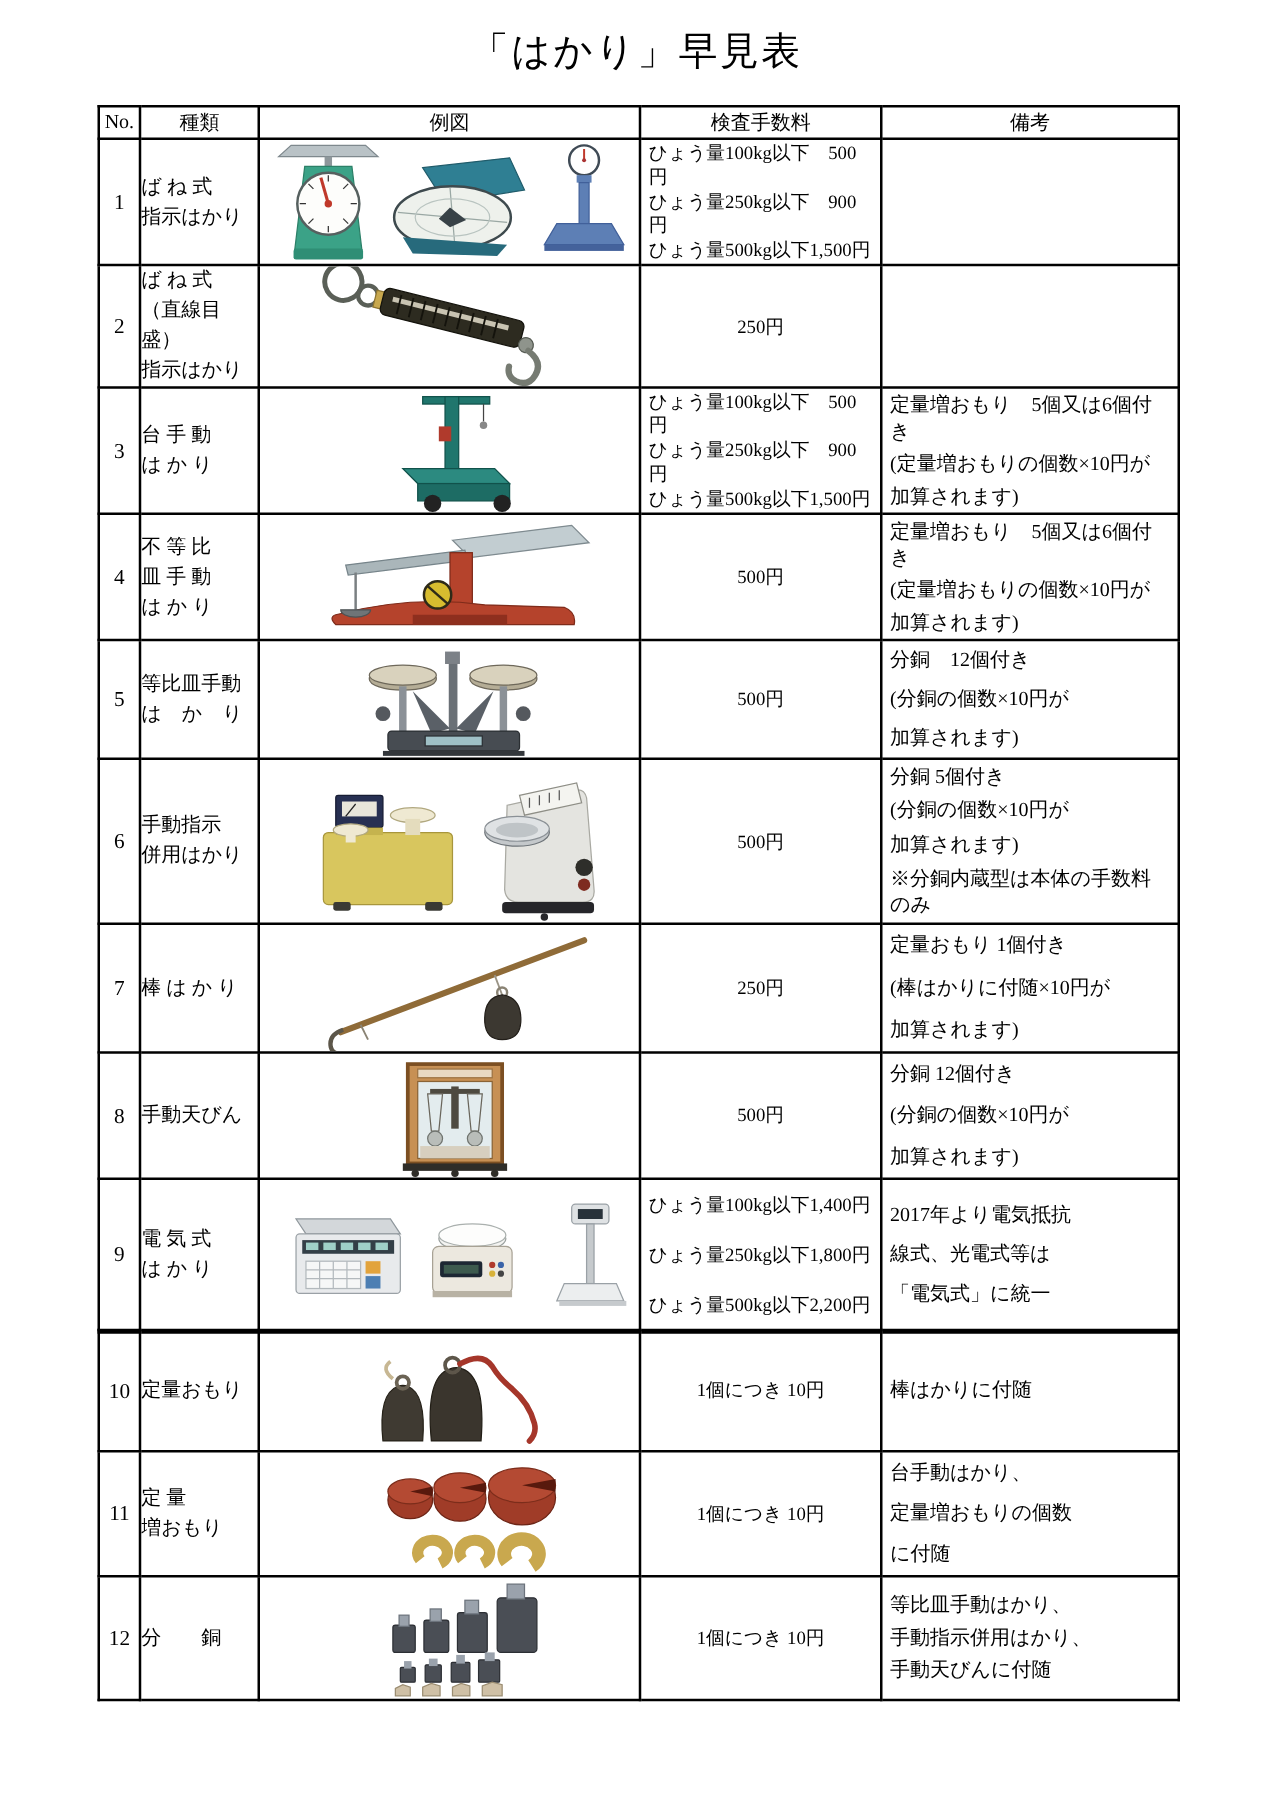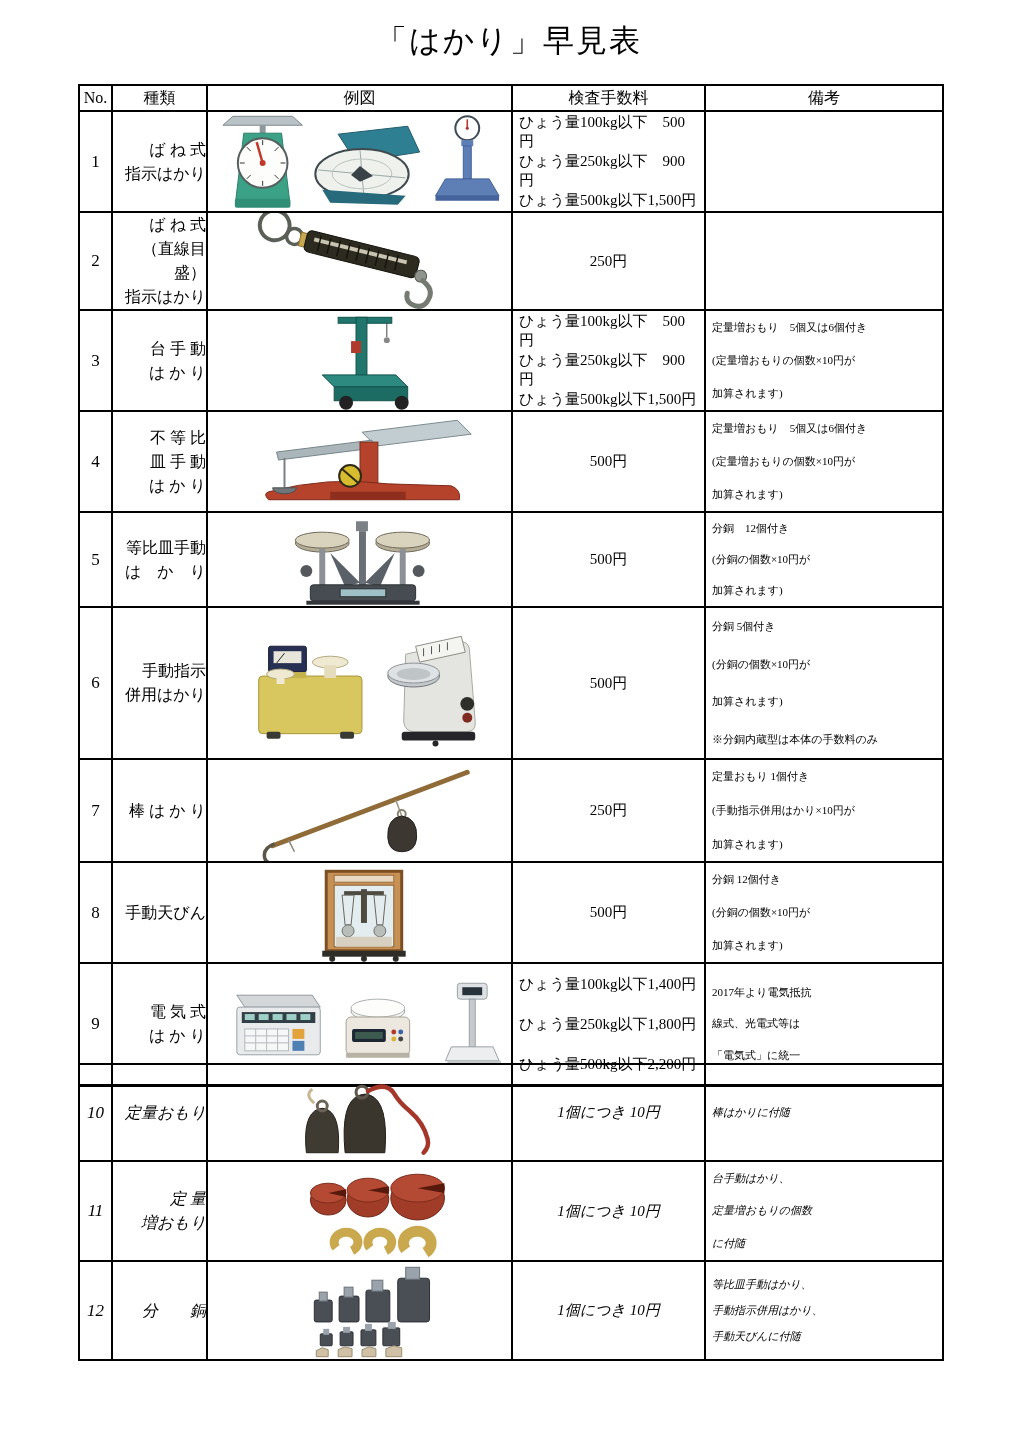--- a/index.html
+++ b/index.html
@@ -11,32 +11,32 @@
   }
   .title {
     position: absolute; top: 20px; left: 0; width: 100%;
     text-align: center; font-size: 31px; font-weight: 400; letter-spacing: 2px;
   }
   table {
     border-collapse: collapse; table-layout: fixed;
     position: absolute; left: 78px; width: 864px; border-radius: 21px;
   }
   #tbl1 { top: 84px; }
-  #tbl2 { top: 1063px; font-style: italic; }
+  #tbl2 { top: 1063px; }
   th, td { border: 2px solid #000; padding: 0; vertical-align: middle; overflow: hidden; }
   th { font-size: 16px; font-weight: 400; height: 26px; }
   #tbl1 tr:last-child td { border-bottom-width: 3px; }
   td.no   { text-align: center; font-size: 17px; }
-  td.type { text-align: right; font-size: 16px; line-height: 1.5; }
+  td.type { text-align: left; font-size: 16px; line-height: 1.5; }
   td.type span { display: block; }
   td.img  { text-align: center; }
   td.img svg { display: block; margin: 0 auto; }
   td.fee  { font-size: 15px; }
   td.fee.c { text-align: center; }
-  td.rem  { font-size: 11px; }
+  td.rem  { font-size: 16px; }
   .lines { display: flex; flex-direction: column; justify-content: space-around; padding: 0 6px; }
   .lines span { display: block; text-align: left; }
   .lines span.r { padding-right: 2px; }
   .rem > span { display: block; padding-left: 6px; }
 </style>
 </head>
 <body>
 
 <div class="title">「はかり」早見表</div>
 
@@ -282,21 +282,21 @@
         <circle cx="258" cy="86" r="7" fill="#2e2e2a"></circle>
         <circle cx="258" cy="100" r="5" fill="#7e2b20"></circle>
         <rect x="192" y="114" width="74" height="9" rx="3" fill="#26262a"></rect>
         <circle cx="226" cy="126" r="3" fill="#26262a"></circle>
       </svg>
     </td>
     <td class="fee c">
       <span>500円</span>
     </td>
     <td class="rem">
-      <div class="lines" style="height:150px">
+      <div class="lines" style="height:130px">
         <span>分銅 5個付き</span>
         <span>(分銅の個数×10円が</span>
         <span class="r">加算されます)</span>
         <span>※分銅内蔵型は本体の手数料のみ</span>
       </div>
     </td>
   </tr>
 
   <tr>
     <td class="no">7</td>
@@ -312,21 +312,21 @@
         <circle cx="192" cy="54" r="4" fill="none" stroke="#8a8374" stroke-width="2"></circle>
         <path d="M192,56 q16,2 15,22 q-1,14 -15,14 q-13,0 -14,-14 q-1,-20 14,-22 z" fill="#3c3831" stroke="#231f1a"></path>
       </svg>
     </td>
     <td class="fee c">
       <span>250円</span>
     </td>
     <td class="rem">
       <div class="lines" style="height:101px">
         <span>定量おもり 1個付き</span>
-        <span>(手動指示併用はかり×10円が</span>
+        <span>(棒はかりに付随×10円が</span>
         <span class="r">加算されます)</span>
       </div>
     </td>
   </tr>
 
   <tr>
     <td class="no">8</td>
     <td class="type">
       <span>手動天びん</span>
     </td>

